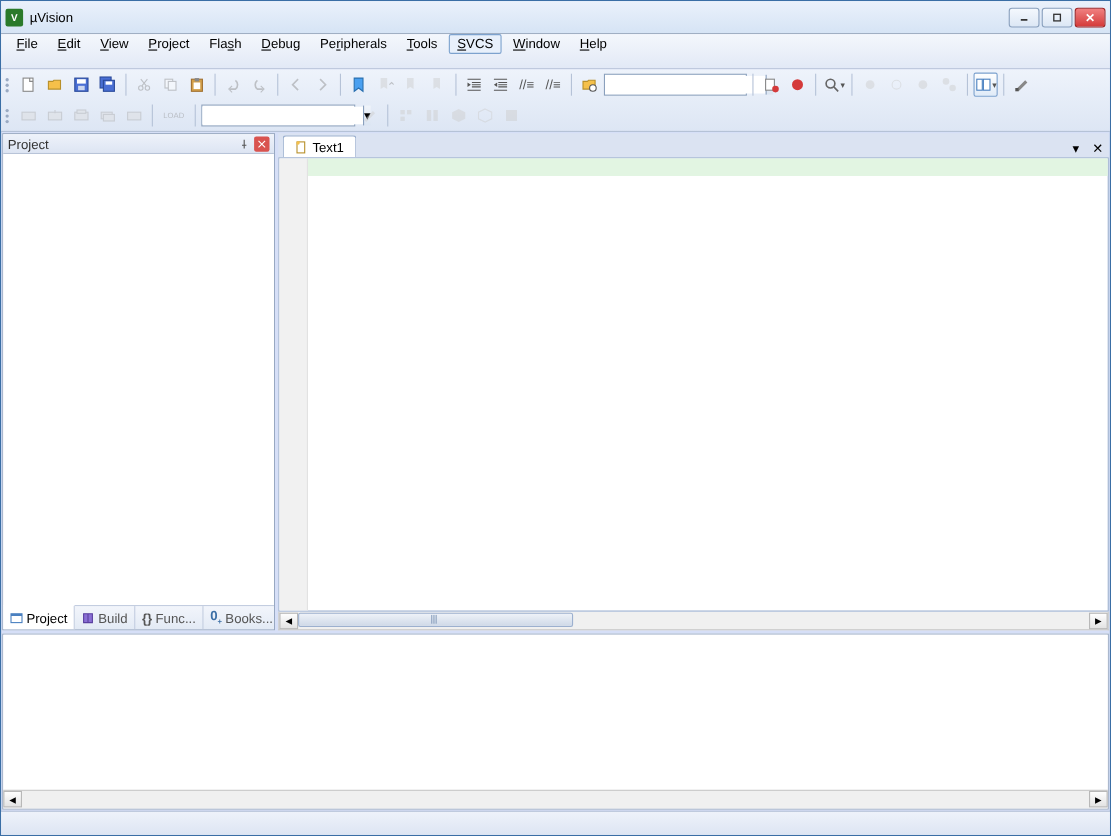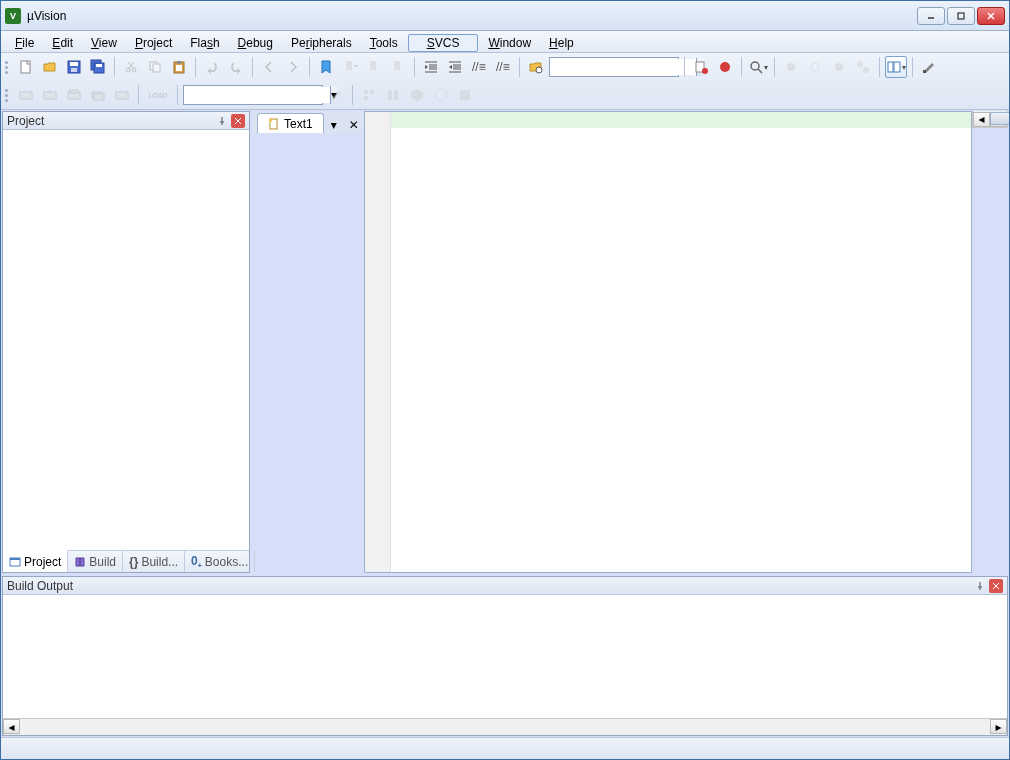--- a/index.html
+++ b/index.html
@@ -8,23 +8,23 @@
 
 .titlebar { height: 30px; background: linear-gradient(#eaf1fb,#d6e4f5); display: flex; align-items: center; padding: 0 4px; border-bottom: 1px solid #a0afc3; }
 .titlebar .app-icon { width: 16px; height: 16px; background: #2a7a2a; margin-right: 6px; border-radius: 2px; display:flex;align-items:center;justify-content:center;color:#fff;font-size:9px;font-weight:bold;}
 .titlebar .title { flex: 0 0 auto; color: #000; }
 .titlebar .spacer { flex: 1; }
 .win-btns { display:flex; gap:2px; }
 .win-btn { width:28px; height:18px; border:1px solid #8aa0bd; background:linear-gradient(#f4f8fd,#dce7f5); border-radius:3px; display:flex;align-items:center;justify-content:center; }
 .win-btn.close{ background:linear-gradient(#f08080,#d43a3a); border-color:#a02020; color:#fff;}
 .win-btn svg { width:10px;height:10px; }
 
-.menubar { height:22px; background:linear-gradient(#f4f7fc,#e2e9f6); display:flex; align-items:flex-end; padding:0 6px; gap:2px; border-bottom:1px solid #b8c4d8;}
+.menubar { height:32px; background:linear-gradient(#f4f7fc,#e2e9f6); display:flex; align-items:flex-start; padding:0 6px; gap:2px; border-bottom:1px solid #b8c4d8;}
 .menu-item { padding:2px 8px; color:#000; cursor:default; }
-.menu-item.hl { border:1px solid #7da2ce; background:#e8f0fb; border-radius:2px; padding:1px 18px;}
+.menu-item.hl { border:1px solid #7da2ce; background:#e8f0fb; border-radius:2px; padding:1px 7px;}
 .menu-item .ul { text-decoration: underline; }
 
 .toolbars { background:linear-gradient(#eef3fb,#dde6f4); border-bottom:1px solid #b5c2d7;}
 .toolbar-row { height:28px; display:flex; align-items:center; padding:0 4px; gap:2px; }
 .tb-sep { width:1px; height:20px; background:#b5c2d7; margin:0 3px; }
 .tb-grip { width:6px; height:20px; display:flex; flex-direction:column; justify-content:center; gap:2px; margin-right:2px;}
 .tb-grip span{ width:3px;height:3px;background:#9aaac2;border-radius:50%; }
 .tb-btn { width:22px; height:22px; display:flex; align-items:center; justify-content:center; border:1px solid transparent; border-radius:2px; color:#555;}
 .tb-btn.dim { opacity:0.45; }
 .tb-btn.on { border:1px solid #7da2ce; background:linear-gradient(#fefefe,#e0ebf8);}
@@ -41,21 +41,21 @@
 .panel-header .hbtn{ width:14px;height:14px; display:flex;align-items:center;justify-content:center; margin-left:2px;}
 .panel-header .hbtn.close{ background:#d9534f; color:#fff; border-radius:2px;}
 .panel-body { flex:1; background:#fff; overflow:hidden;}
 
 .project-panel { width:248px; margin:1px 0 1px 1px;}
 .project-tabs { height:22px; display:flex; border-top:1px solid #c3cde0; background:linear-gradient(#f2f5fb,#e3eaf5);}
 .ptab { padding:2px 6px; border-right:1px solid #c3cde0; display:flex; align-items:center; gap:3px; color:#555; font-size:11px;}
 .ptab.active{ background:#fff; border-top:1px solid #fff; margin-top:-1px; color:#000;}
 .ptab .ico{ width:12px;height:12px; }
 
-.editor-area { flex:1; display:flex; flex-direction:row; margin:1px 1px 1px 3px; }
+.editor-area { flex:1; display:flex; flex-direction:column; margin:1px 1px 1px 3px; }
 .editor-tabs{ height:22px; display:flex; align-items:flex-end; background:#dbe3f2; padding-left:4px;}
 .etab{ height:20px; background:#fff; border:1px solid #9cb0cf; border-bottom:none; border-radius:3px 3px 0 0; padding:0 10px; display:flex; align-items:center; gap:4px; font-size:11px;}
 .etab .ico{width:12px;height:12px;}
 .editor-tabs .spacer{flex:1;}
 .editor-tabs .ebtn{ width:16px;height:16px; display:flex;align-items:center;justify-content:center; margin:0 2px;}
 .editor-body{ flex:1; background:#fff; border:1px solid #9cb0cf; position:relative; display:flex;}
 .gutter{ width:26px; background:#f1f1f1; border-right:1px solid #e2e2e2;}
 .text-area{ flex:1; position:relative;}
 .cur-line{ position:absolute; top:0; left:0; right:0; height:16px; background:#e2f5e2;}
 .hscroll{ height:17px; background:#f0f0f0; border:1px solid #c9c9c9; border-top:none; display:flex; align-items:center;}
@@ -413,21 +413,21 @@
           <span>Project</span>
         </div>
       <div class="ptab">
           <svg class="ico" viewBox="0 0 12 12">
             <path d="M2 2h4v8H2zM6 2h4v8H6z" fill="#8a6fd4" stroke="#5a40a0"></path>
           </svg>
           <span>Build</span>
         </div>
       <div class="ptab">
           <span style="font-weight:bold;">{}</span>
-          <span>Build...</span>
+          <span>Func...</span>
         </div>
       <div class="ptab">
           <span style="font-weight:bold;color:#3a6ea5;">0<sub style="font-size:7px;">+</sub></span>
           <span>Books...</span>
         </div>
     </div>
   </div>
 
   <div class="editor-area">
     <div class="editor-tabs">
@@ -458,34 +458,20 @@
               <span></span>
             </div>
           </div>
       </div>
       <div class="arrow">▸</div>
     </div>
   </div>
 </div>
 
 <div class="panel bottom-panel">
-  <div class="panel-header">
-    <span>Build Output</span>
-    <div class="spacer"></div>
-    <div class="hbtn">
-        <svg width="10" height="10" viewBox="0 0 10 10">
-          <path d="M5 1v5M3 6h4M5 6v3" stroke="#555" fill="none"></path>
-        </svg>
-      </div>
-    <div class="hbtn close">
-        <svg width="8" height="8" viewBox="0 0 8 8">
-          <path d="M1 1l6 6M7 1L1 7" stroke="#fff"></path>
-        </svg>
-      </div>
-  </div>
   <div class="bottom-body"></div>
   <div class="bottom-scroll">
     <div class="arrow">◂</div>
     <div class="track"></div>
     <div class="arrow">▸</div>
   </div>
 </div>
 
 <div class="statusbar"></div>
 

